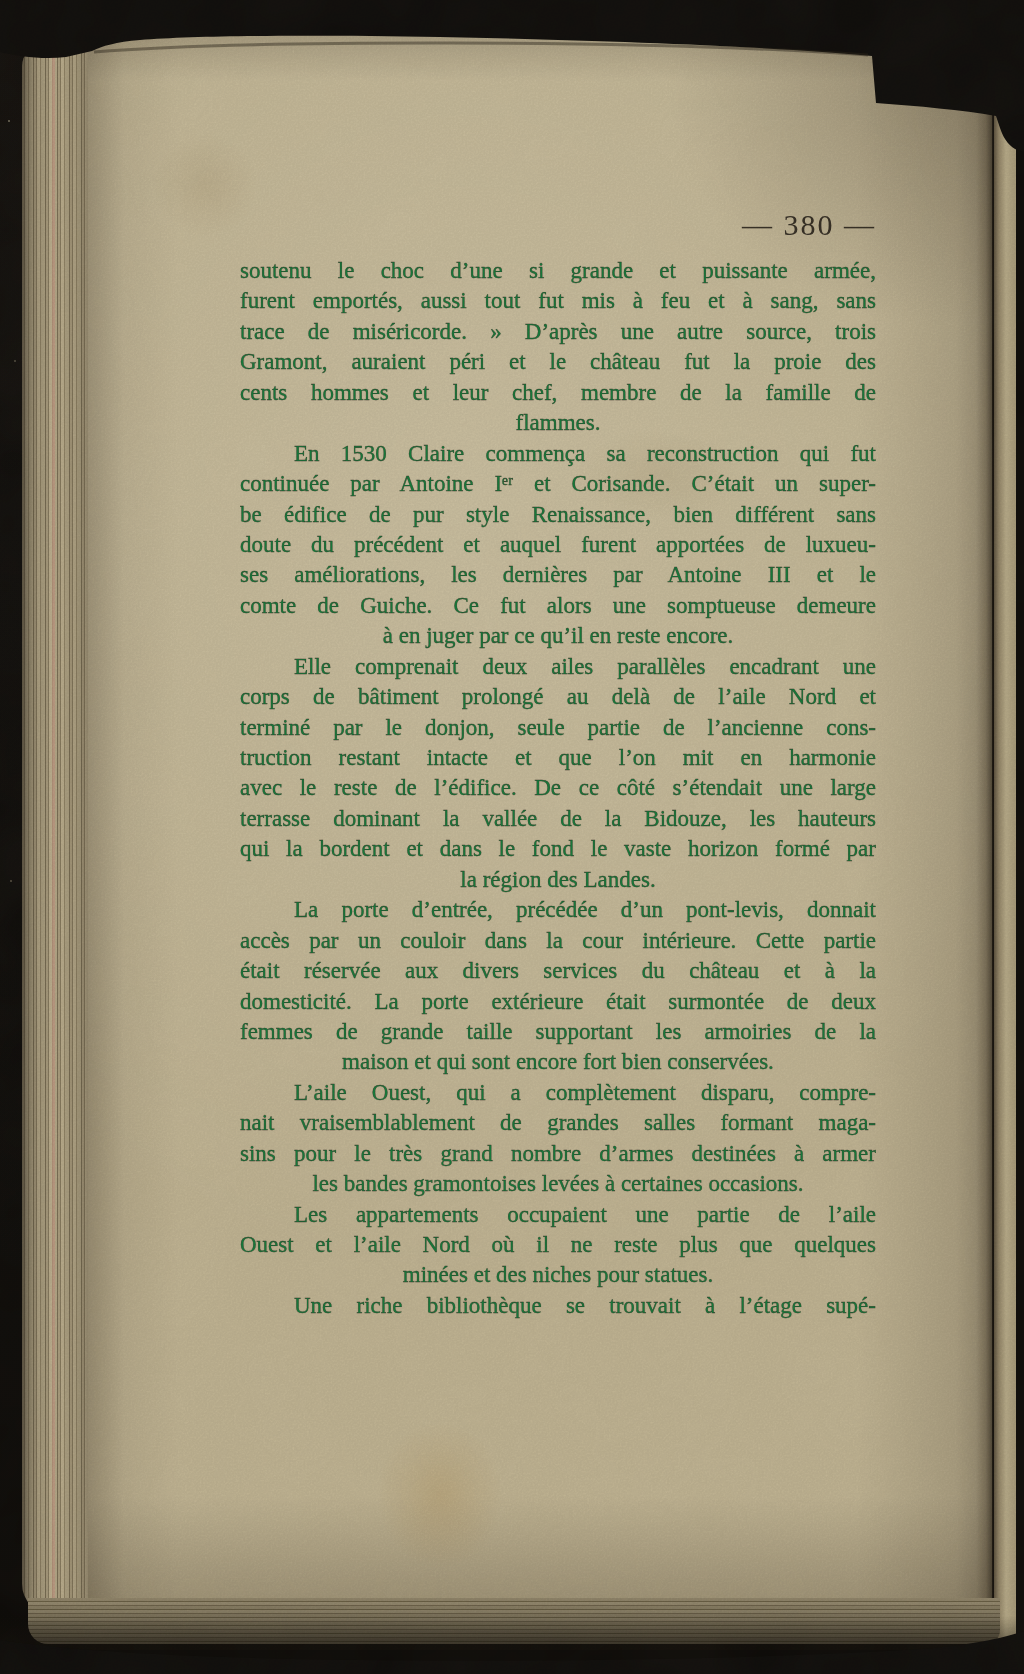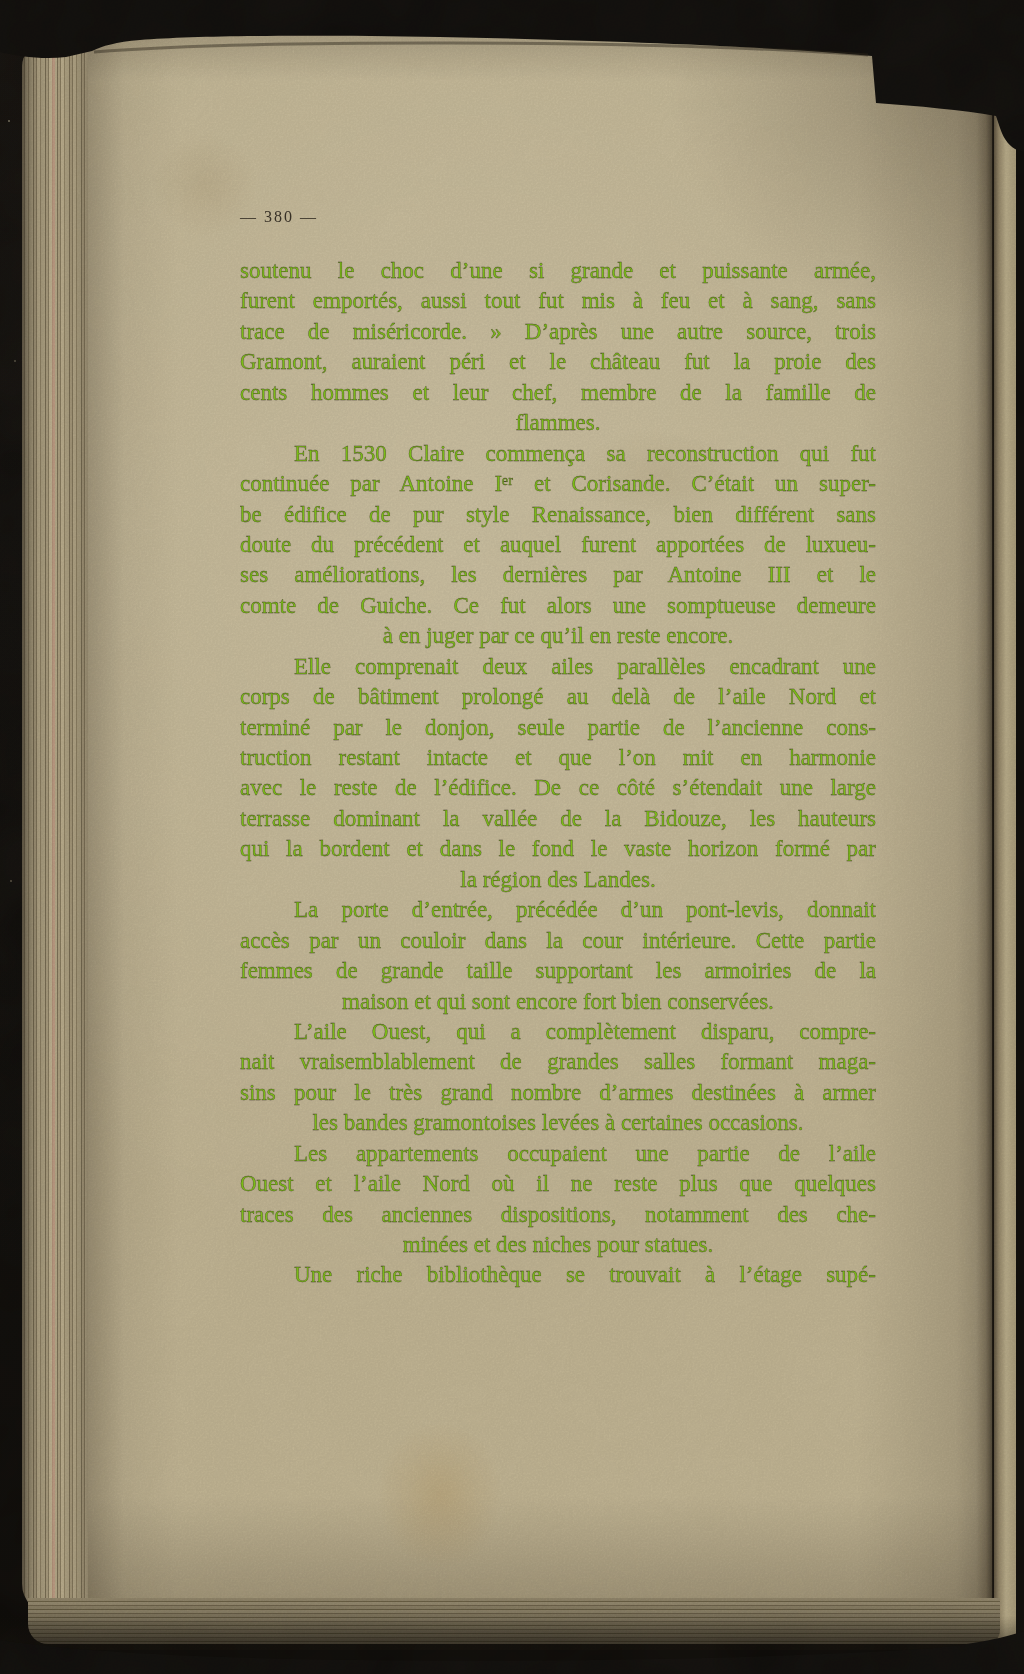--- a/index.html
+++ b/index.html
@@ -99,22 +99,22 @@
   .bottom-shade{
     position:absolute;left:0;top:1616px;width:1024px;height:34px;
     background:linear-gradient(180deg, rgba(20,16,10,0) 0%, rgba(20,16,10,.55) 100%);
   }
   svg.edge{position:absolute;left:0;pointer-events:none;}
   
   svg.grain{position:absolute;left:0;top:0;pointer-events:none;}
   
   .folio{
     position:absolute;left:240px;top:208px;width:636px;
-    text-align:left;
-    font-size:16px;letter-spacing:2px;
+    text-align:right;
+    font-size:30px;letter-spacing:2px;
     color:#37302 страниц6;
     color:#373026;
   }
   .text-block{
     position:absolute;left:240px;top:256px;width:636px;
     font-size:23px;line-height:30.45px;
     color:#322a21;
     -webkit-text-stroke:.3px rgba(50,42,32,.75);
     text-shadow:0 0 1px rgba(50,42,32,.35);
   }
@@ -167,21 +167,21 @@
 <svg class="edge" style="top:1596px" width="1024" height="78" viewBox="0 0 1024 78">
   <path fill="#0f0d0b" d="M0,78 V44
     C80,56 200,62 360,64
     C560,67 800,61 920,53
     C970,49 1000,43 1024,35
     V78 Z"></path>
 </svg>
 
 <div class="folio">— 380 —</div>
 
-<div class="text-block" style="color: #84cc16;">
+<div class="text-block" style="color: #15803d;">
     <div class="paragraph">
       <div class="line">soutenu le choc d’une si grande et puissante armée,</div>
       <div class="line">furent emportés, aussi tout fut mis à feu et à sang, sans</div>
       <div class="line">trace de miséricorde. » D’après une autre source, trois</div>
       <div class="line">Gramont, auraient péri et le château fut la proie des</div>
       <div class="line">cents hommes et leur chef, membre de la famille de</div>
       <div class="line last">flammes.</div>
     </div>
     <div class="paragraph">
       <div class="line indent">En 1530 Claire commença sa reconstruction qui fut</div>
@@ -198,33 +198,34 @@
       <div class="line">terminé par le donjon, seule partie de l’ancienne cons-</div>
       <div class="line">truction restant intacte et que l’on mit en harmonie</div>
       <div class="line">avec le reste de l’édifice. De ce côté s’étendait une large</div>
       <div class="line">terrasse dominant la vallée de la Bidouze, les hauteurs</div>
       <div class="line">qui la bordent et dans le fond le vaste horizon formé par</div>
       <div class="line last">la région des Landes.</div>
     </div>
     <div class="paragraph">
       <div class="line indent">La porte d’entrée, précédée d’un pont-levis, donnait</div>
       <div class="line">accès par un couloir dans la cour intérieure. Cette partie</div>
+      <div class="line">était réservée aux divers services du château et à la</div>
+      <div class="line">domesticité. La porte extérieure était surmontée de deux</div>
       <div class="line">femmes de grande taille supportant les armoiries de la</div>
       <div class="line last">maison et qui sont encore fort bien conservées.</div>
     </div>
     <div class="paragraph">
       <div class="line indent">L’aile Ouest, qui a complètement disparu, compre-</div>
       <div class="line">nait vraisemblablement de grandes salles formant maga-</div>
       <div class="line">sins pour le très grand nombre d’armes destinées à armer</div>
       <div class="line last">les bandes gramontoises levées à certaines occasions.</div>
     </div>
     <div class="paragraph">
       <div class="line indent">Les appartements occupaient une partie de l’aile</div>
       <div class="line">Ouest et l’aile Nord où il ne reste plus que quelques</div>
-      <div class="line">traces des anciennes dispositions, notamment des che-</div>
       <div class="line last">minées et des niches pour statues.</div>
     </div>
     <div class="paragraph">
       <div class="line indent">Une riche bibliothèque se trouvait à l’étage supé-</div>
     </div>
   </div>
 
 <svg class="grain" width="1024" height="1674">
   <filter id="grainF">
     <feTurbulence type="fractalNoise" baseFrequency="0.55" numOctaves="2" stitchTiles="stitch"></feTurbulence>

